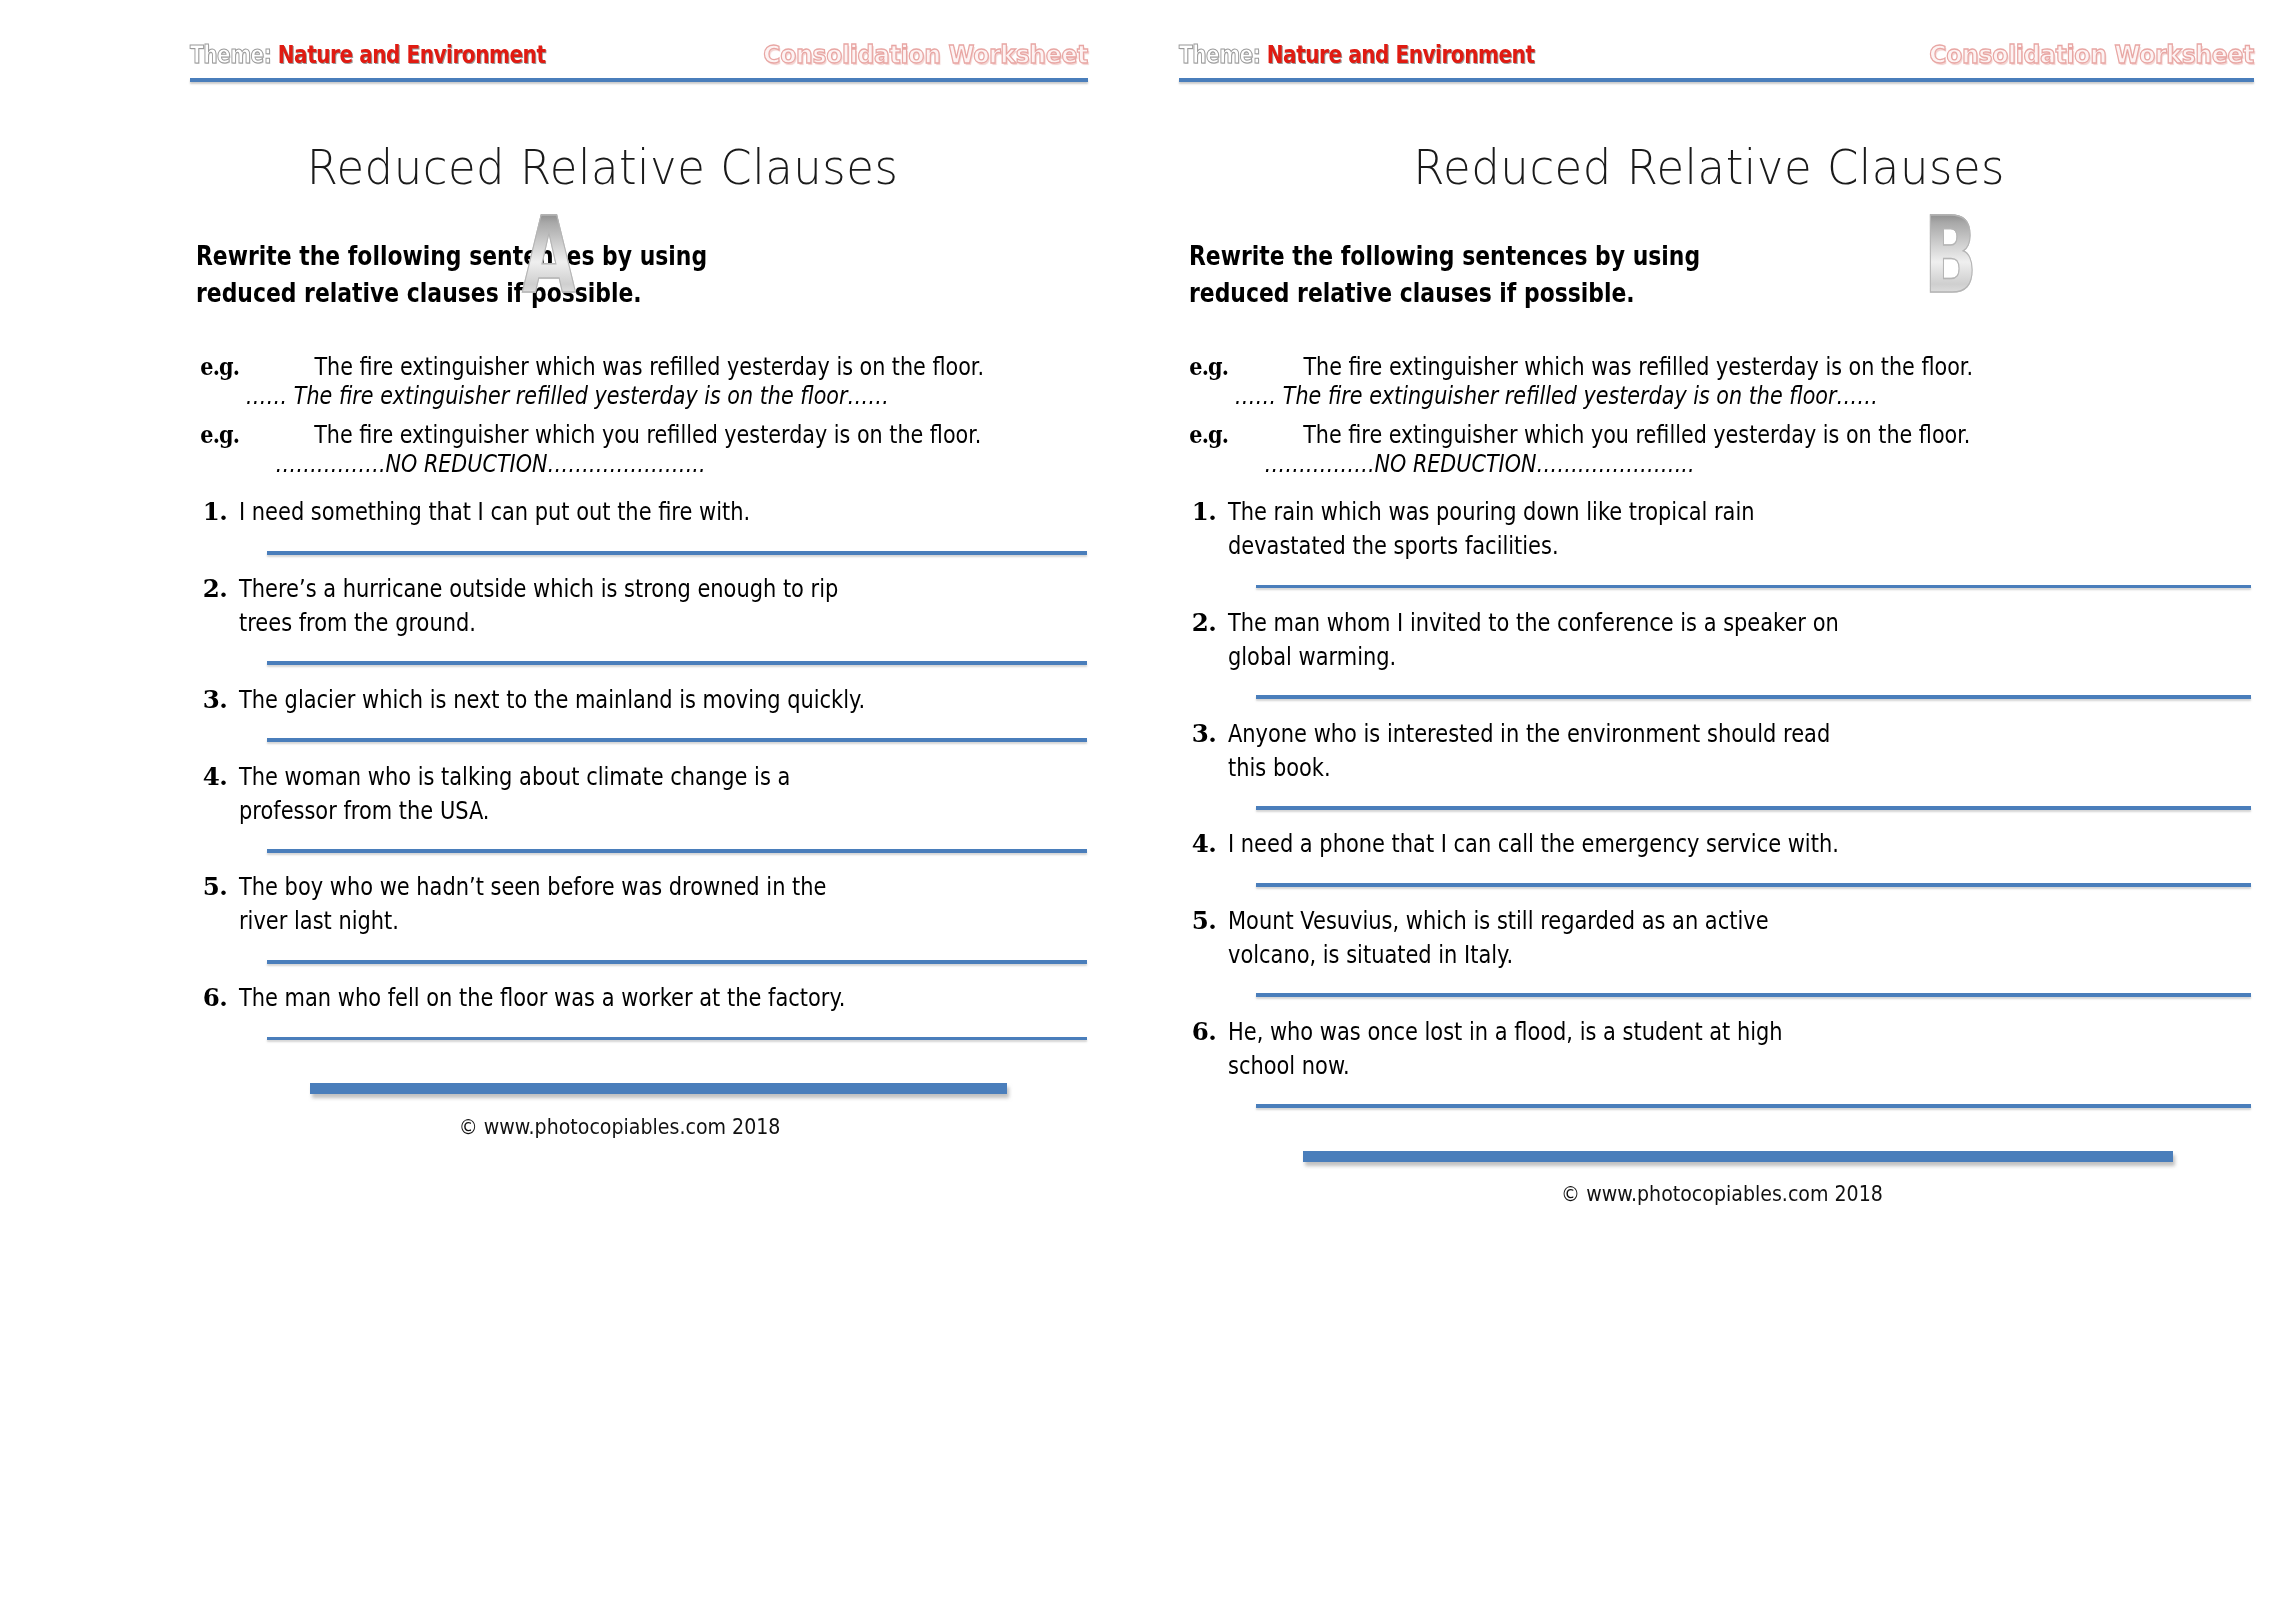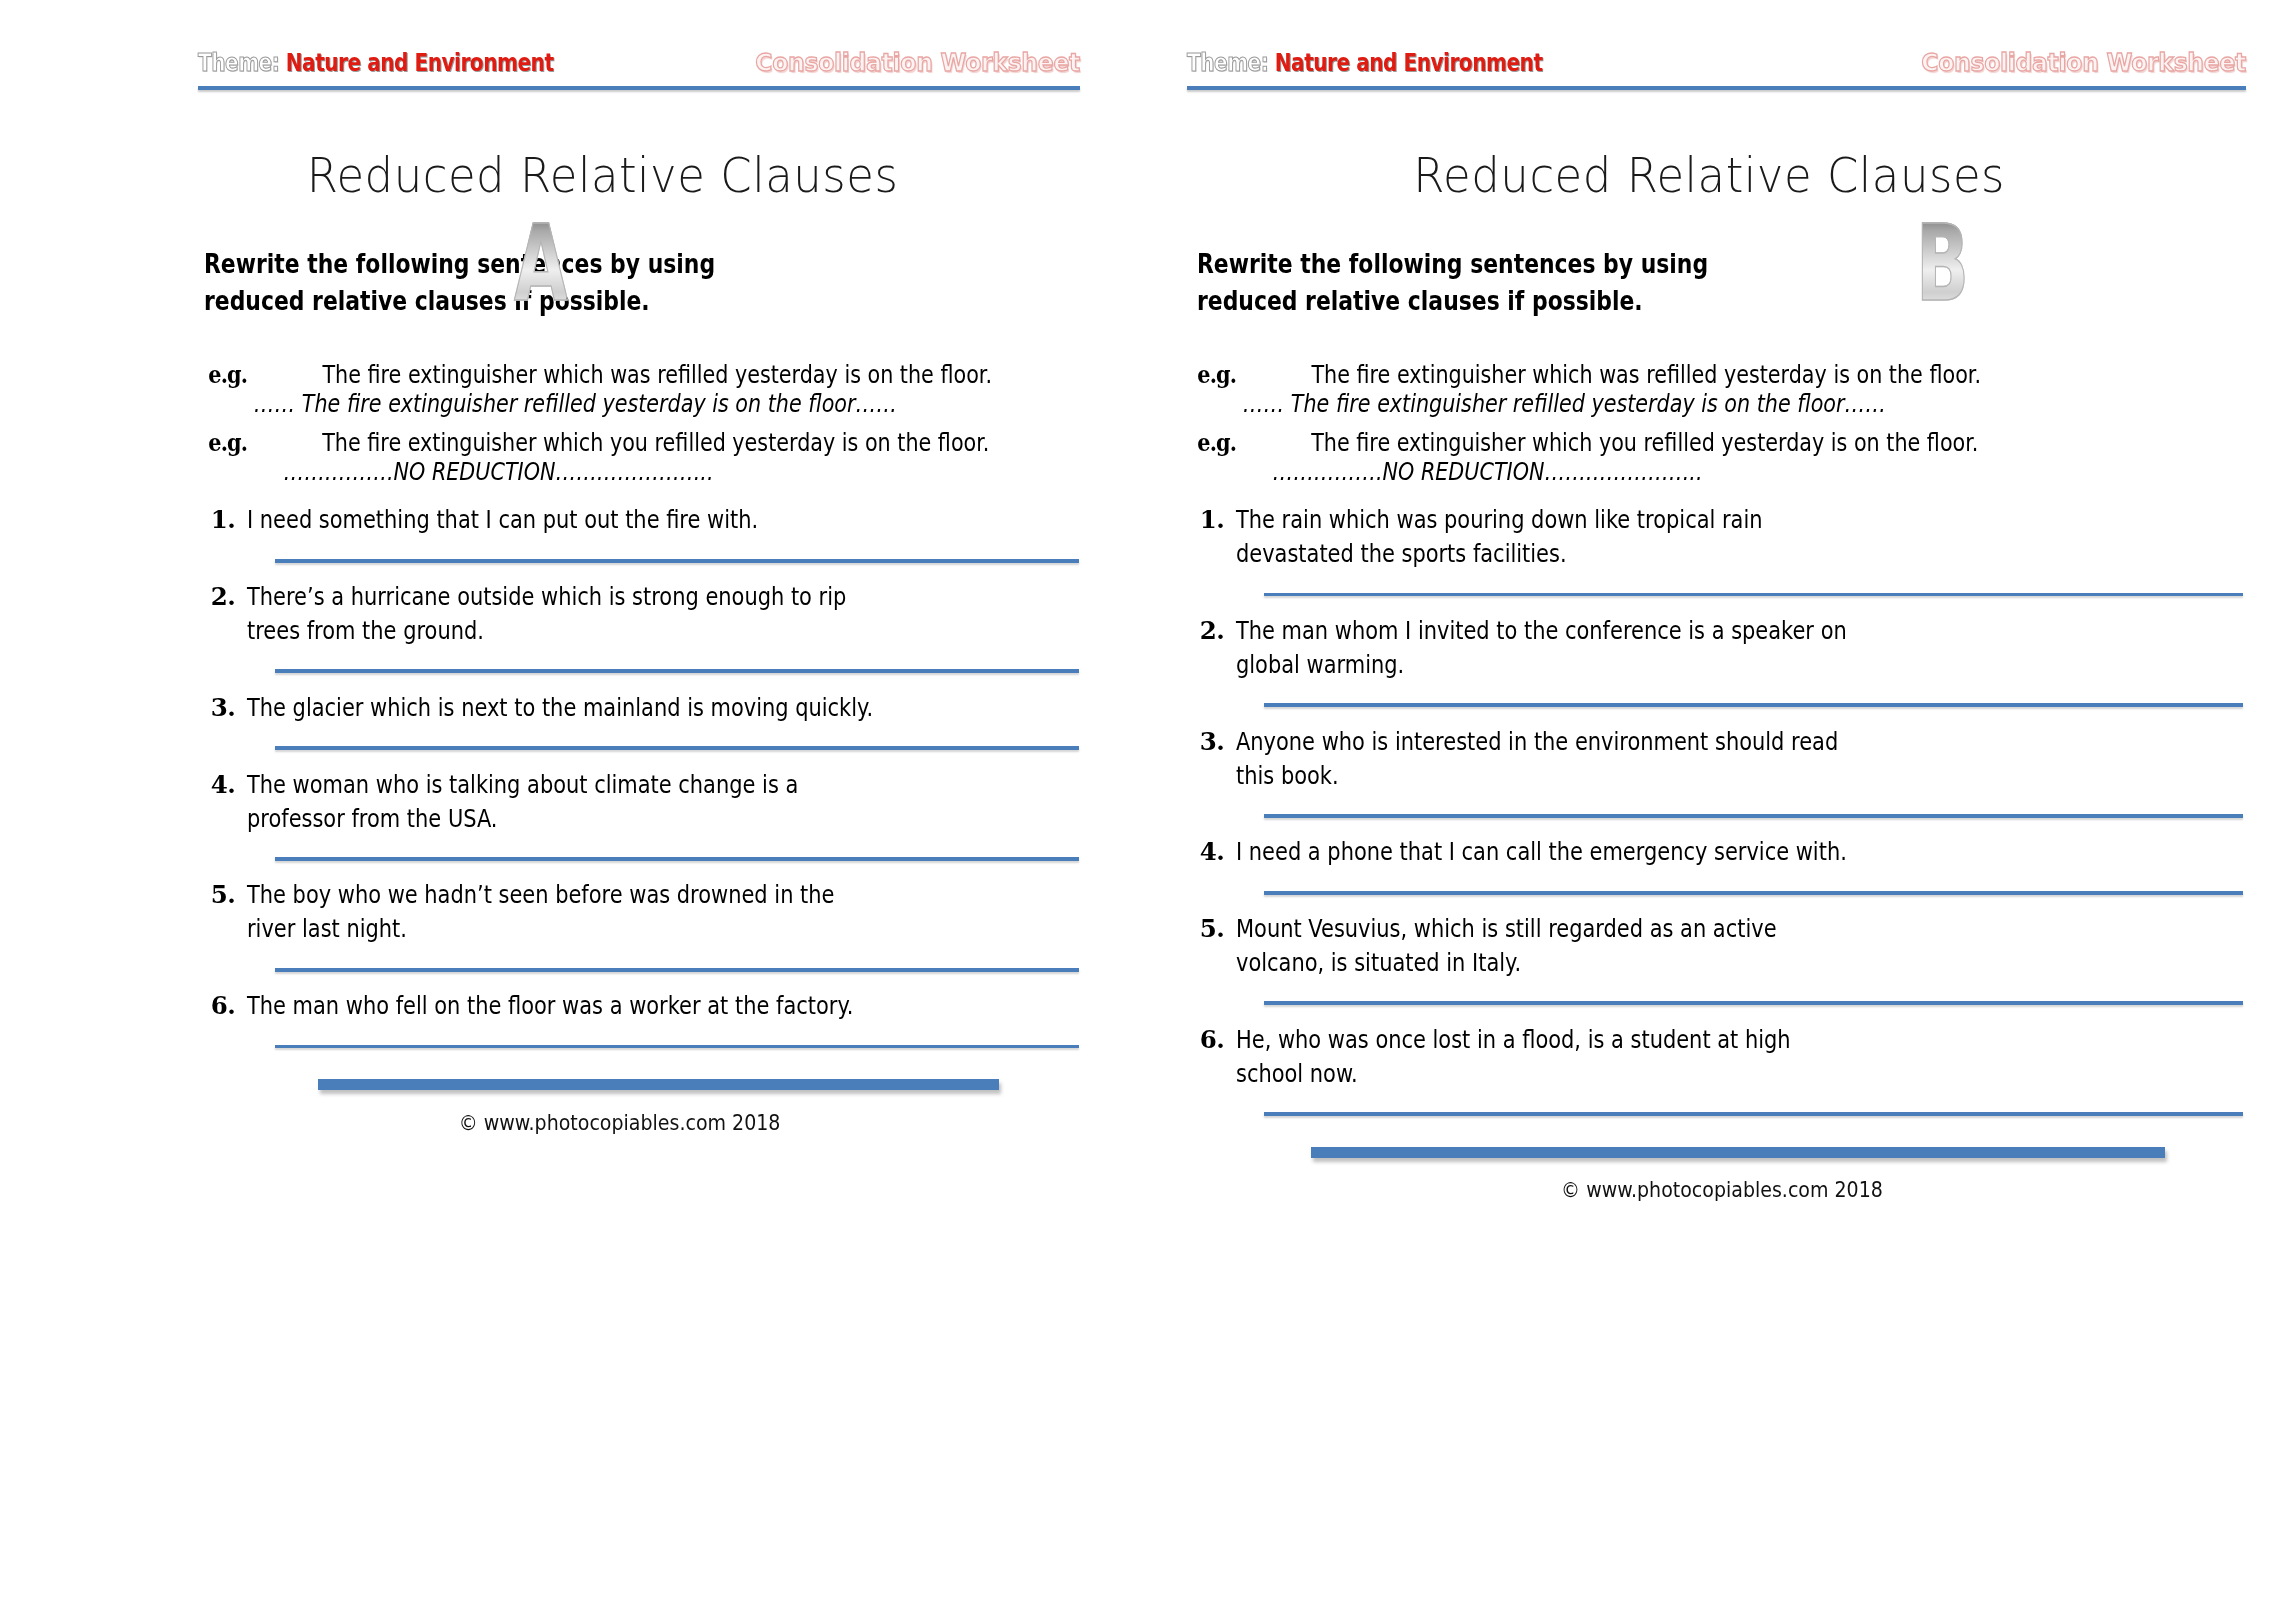--- a/index.html
+++ b/index.html
@@ -18,21 +18,21 @@
     width: 2293px;
     height: 1621px;
     align-items: flex-start;
   }
 
   .page {
     position: relative;
     width: 1146px;
     height: 1621px;
     background: #ffffff;
-    padding: 12px;
+    padding: 4px;
   }
 
   
   .hdr {
     position: relative;
     margin: 35px 54px 0 186px;
     height: 57px;
   }
   .page.right .hdr { margin-left: 29px; margin-right: 34px; }
 
@@ -211,21 +211,21 @@
   .answer-rule {
     height: 3.9px;
     background: #4a7ebb;
     margin: 21.6px 0 0 71px;
     margin-right: 7.8px;
     box-shadow: 0 2px 2px rgba(150,150,150,0.4);
   }
 
   
   .footer {
-    margin-top: 31px;
+    margin-top: 43px;
     padding-left: 192px;
     padding-right: 47px;
   }
   .page.right .footer { padding-left: 35px; padding-right: 29px; }
 
   .footer-bar {
     height: 10.8px;
     background: #4a7ebb;
     margin: 0 88px 0 114px;
     box-shadow: 2px 3.9px 3.9px rgba(140,140,140,0.55);

